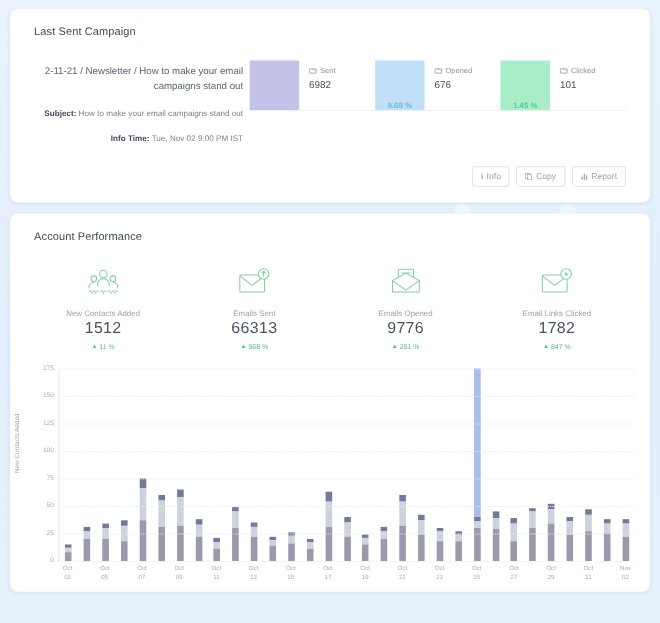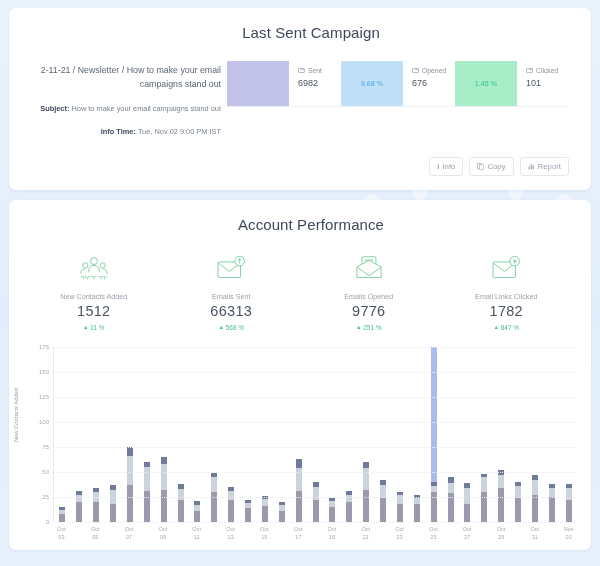--- a/index.html
+++ b/index.html
@@ -27,47 +27,46 @@
   .page { position:relative; z-index:1; padding:8px 9px 0 9px; }
 
   .card {
     background:#ffffff;
     border-radius:7px;
     box-shadow:0 1px 3px rgba(80,110,150,.10);
     margin-bottom:10px;
   }
 
   .card-title {
-    font-size:15px;
+    font-size:10px;
     color:#3e4a5a;
     padding:16px 0 0 22px;
     font-weight:400;
     letter-spacing:.1px;
-    text-align:center;
   }
 
   
   #campaign-card { padding-bottom:14px; }
   .camp-body { display:flex; padding:20px 22px 0 22px; align-items:flex-start; }
   .camp-left { width:190px; padding-top:3px;text-align:right; }
   .camp-name {
     font-size:8.8px; color:#5a6572; line-height:1.55;
   }
   .camp-meta { margin-top:12px; font-size:7.4px; color:#7b8490; line-height:1.5; }
   .camp-meta b { color:#3e4a5a; font-weight:bold; }
   .camp-meta.second { margin-top:12px; }
 
   .stats { display:flex; flex:1; margin-left:6px; }
   .stat {
     flex:1; display:flex; align-items:stretch;
     border-bottom:1px solid #edf0f4;
     height:46px;
   }
   .stat-swatch {
-    width:62px; display:flex; align-items:center; justify-content:center;
+    width:45px; display:flex; align-items:flex-end; justify-content:center;
     font-size:7.2px; font-weight:bold;
   }
   .stat-info { padding:6px 0 0 9px; }
   .stat-label { font-size:6.8px; color:#8a929d; display:flex; align-items:center; gap:3px; }
   .stat-value { font-size:9px; color:#4a5463; margin-top:4px; }
   .env { display:inline-block; width:7px; height:5px; border:.8px solid #b6bcc6; border-radius:1px; position:relative; }
   .env:after{ content:""; position:absolute; left:.5px; top:.3px; width:5px; height:3px;
     border-top:.8px solid #b6bcc6; transform:skewY(22deg); }
 
   .actions {

